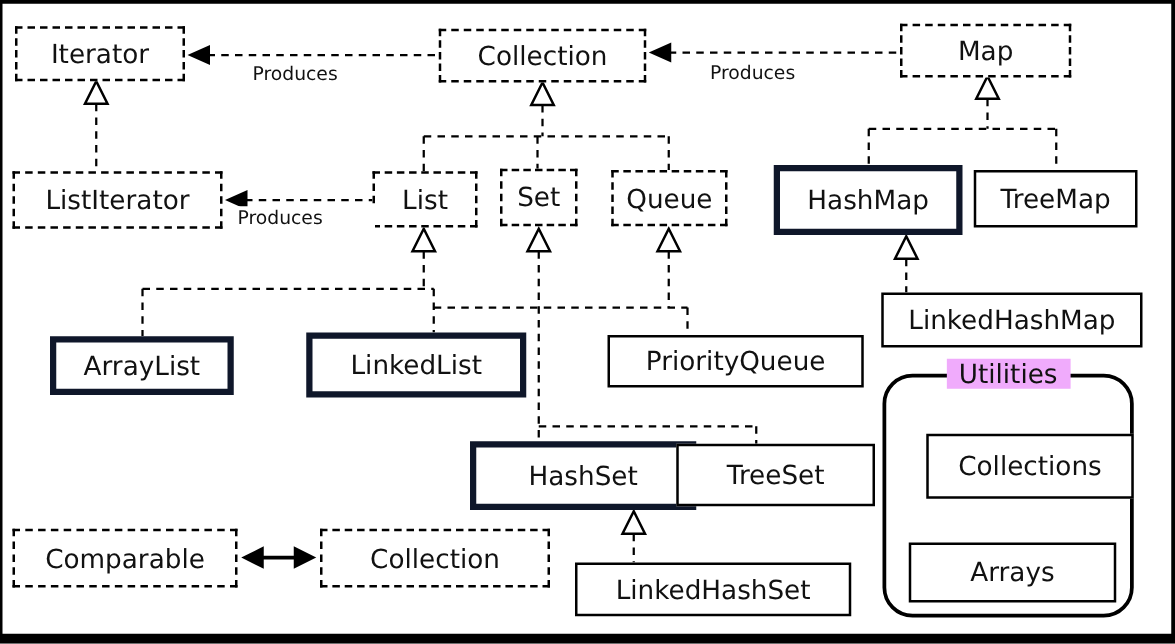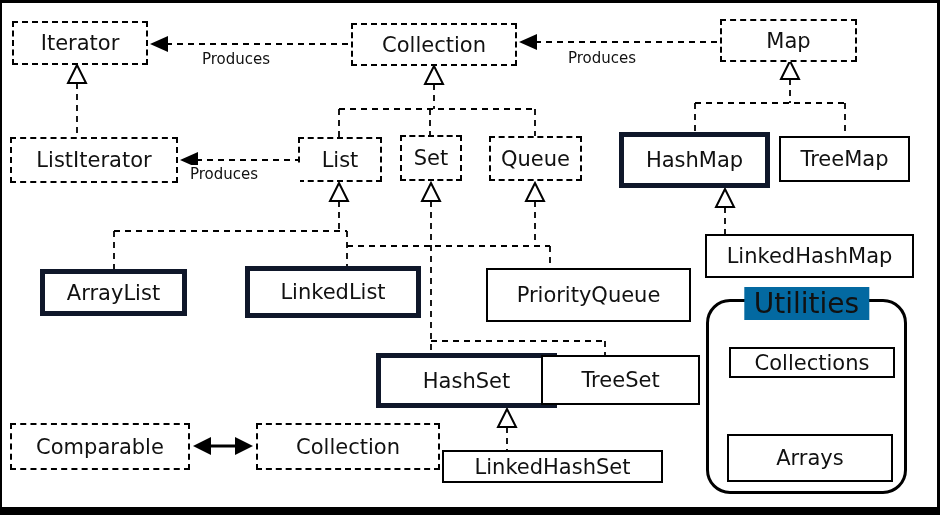--- a/index.html
+++ b/index.html
@@ -45,23 +45,23 @@
     position: absolute;
     border: 3px solid #000;
     border-radius: 24px;
     background: #ffffff;
   }
   .util-label {
     position: absolute;
     top: -15px;
     left: 50%;
     transform: translateX(-50%);
-    background: #0369a1;
+    background: #f0abfc;
     padding: 0 10px;
-    font-size: 28px;
+    font-size: 21px;
     white-space: nowrap;
   }
 </style>
 </head>
 <body>
 
 <div class="frame">
 
   <svg class="layer" width="940" height="515" viewBox="0 0 940 515">
     <g stroke="#000" stroke-width="1.8" stroke-dasharray="6 5" fill="none">
@@ -130,32 +130,32 @@
   <div class="node dashed" style="left:296px;top:134px;width:84px;height:45px">List</div>
   <div class="node dashed" style="left:398px;top:132px;width:62px;height:46px">Set</div>
   <div class="node dashed" style="left:487px;top:133px;width:93px;height:45px">Queue</div>
   <div class="node bold" style="left:617px;top:129px;width:151px;height:56px">HashMap</div>
   <div class="node solid" style="left:703px;top:231px;width:209px;height:44px">LinkedHashMap</div>
 
   <div class="node solid" style="left:777px;top:133px;width:131px;height:46px">TreeMap</div>
 
   <div class="node bold" style="left:243px;top:263px;width:176px;height:52px">LinkedList</div>
   <div class="node bold" style="left:38px;top:266px;width:147px;height:47px">ArrayList</div>
-  <div class="node solid" style="left:484px;top:265px;width:205px;height:54px">PriorityQueue</div>
+  <div class="node solid" style="left:484px;top:265px;width:205px;height:42px">PriorityQueue</div>
 
   <div class="node bold" style="left:374px;top:350px;width:181px;height:55px">HashSet</div>
   <div class="node solid" style="left:539px;top:352px;width:159px;height:50px">TreeSet</div>
-  <div class="node solid" style="left:440px;top:447px;width:221px;height:33px">LinkedHashSet</div>
+  <div class="node solid" style="left:458px;top:447px;width:221px;height:43px">LinkedHashSet</div>
 
   <div class="node dashed" style="left:8px;top:420px;width:180px;height:47px">Comparable</div>
   <div class="node dashed" style="left:254px;top:420px;width:184px;height:47px">Collection</div>
 
   <div class="produces" style="left:200px;top:47px">Produces</div>
   <div class="produces" style="left:566px;top:46px">Produces</div>
   <div class="produces" style="left:188px;top:162px">Produces</div>
 
   <div class="util-wrap" style="left:704px;top:296px;width:201px;height:195px">
     <span class="util-label">Utilities</span>
-    <div class="node solid" style="left:20px;top:45px;width:166px;height:31px">Collections</div>
+    <div class="node solid" style="left:32px;top:45px;width:166px;height:52px">Collections</div>
     <div class="node solid" style="left:18px;top:132px;width:166px;height:48px">Arrays</div>
   </div>
 
 </div>
 
 </body></html>

